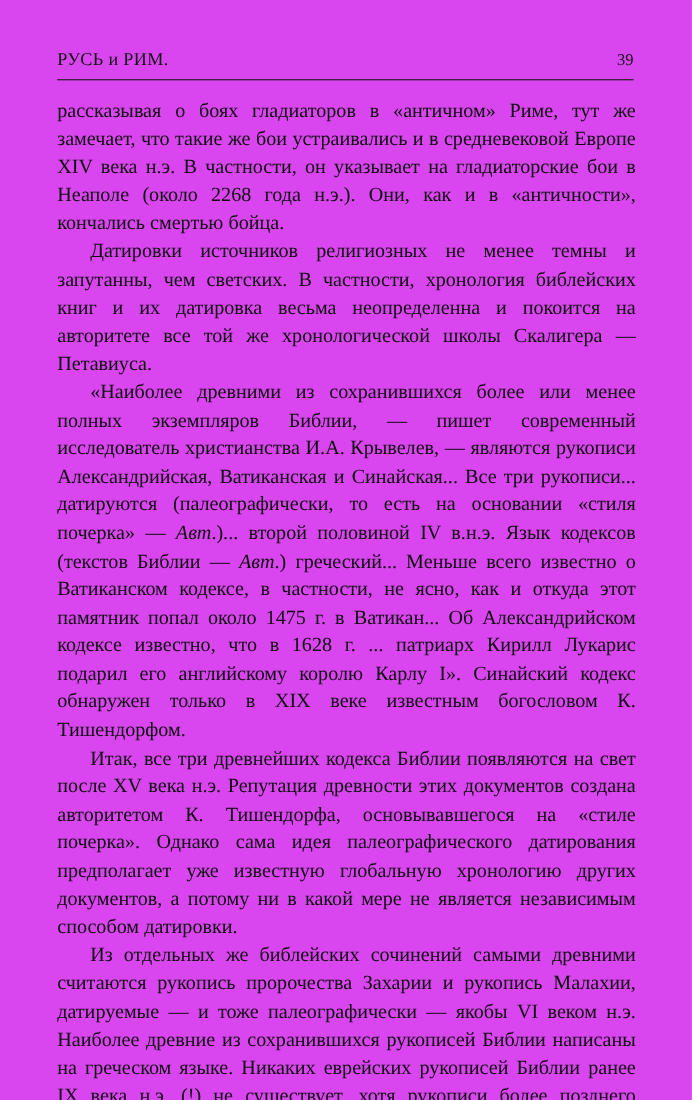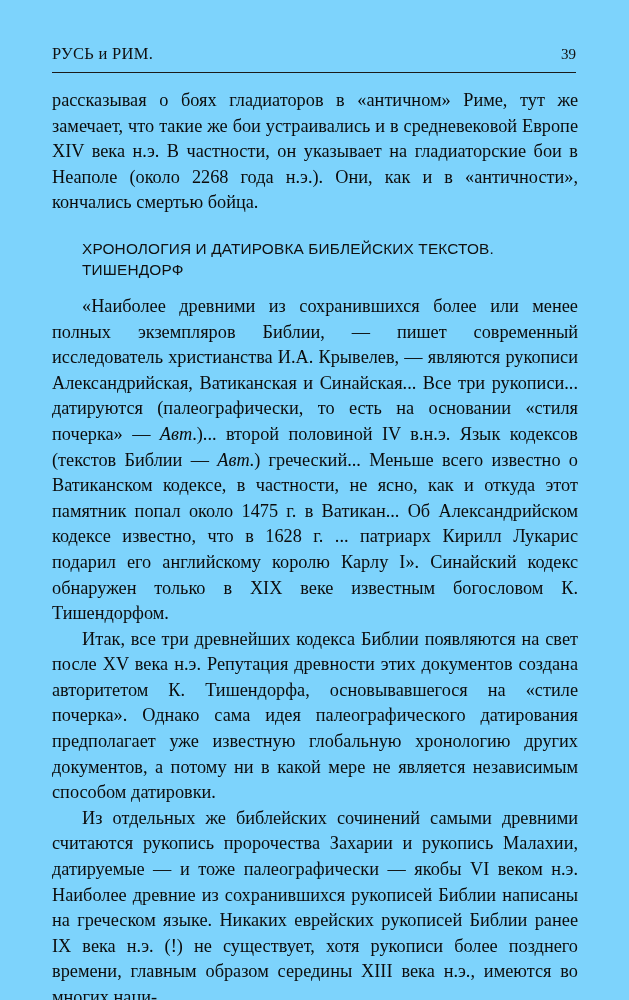--- a/index.html
+++ b/index.html
@@ -10,21 +10,21 @@
   }
   body {
     font-family: "Liberation Serif", "DejaVu Serif", serif;
     color: #0b0b0b;
   }
   .page {
     position: relative;
     width: 629px;
     height: 1000px;
     margin: 0 auto;
-    background: #7dd3fc;
+    background: #d946ef;
     overflow: hidden;
     box-sizing: border-box;
   }
 
   
   .running-head {
     position: absolute;
     left: 52px;
     top: 44px;
     width: 524px;
@@ -104,22 +104,22 @@
     <span class="rh-title">РУСЬ и РИМ.</span>
     <span class="rh-folio">39</span>
   </div>
 
   <div class="head-rule"></div>
 
   <div class="text-block">
 
     <p class="body-par no-indent">рассказывая о боях гладиаторов в «античном» Риме, тут же замечает, что такие же бои устраивались и в средневековой Европе XIV века н.э. В частности, он указывает на гладиаторские бои в Неаполе (около 2268 года н.э.). Они, как и в «античности», кончались смертью бойца.</p>
 
-    <h2 class="section-heading">ХРОНОЛОГИЯ И ДАТИРОВКА БИБЛЕЙСКИХ ТЕКСТОВ. ТИШЕНДОРФ</h2>
 
+    <p class="body-par">Датировки источников религиозных не менее темны и запутанны, чем светских. В частности, хронология библейских книг и их датировка весьма неопределенна и покоится на авторитете все той же хронологической школы Скалигера — Петавиуса.</p>
 
     <p class="body-par"><span>«Наиболее древними из сохранившихся более или менее полных экземпляров Библии, — пишет современный исследователь христианства И.А. Крывелев, — являются рукописи Александрийская, Ватиканская и Синайская... Все три рукописи... датируются (палеографически, то есть на основании «стиля почерка» — </span><em class="ed">Авт</em><span>.)... второй половиной IV в.н.э. Язык кодексов (текстов Библии — </span><em class="ed">Авт</em><span>.) греческий... Меньше всего известно о Ватиканском кодексе, в частности, не ясно, как и откуда этот памятник попал около 1475 г. в Ватикан... Об Александрийском кодексе известно, что в 1628 г. ... патриарх Кирилл Лукарис подарил его английскому королю Карлу I». Синайский кодекс обнаружен только в XIX веке известным богословом К. Тишендорфом.</span></p>
 
     <p class="body-par">Итак, все три древнейших кодекса Библии появляются на свет после XV века н.э. Репутация древности этих документов создана авторитетом К. Тишендорфа, основывавшегося на «стиле почерка». Однако сама идея палеографического датирования предполагает уже известную глобальную хронологию других документов, а потому ни в какой мере не является независимым способом датировки.</p>
 
     <p class="body-par">Из отдельных же библейских сочинений самыми древними считаются рукопись пророчества Захарии и рукопись Малахии, датируемые — и тоже палеографически — якобы VI веком н.э. Наиболее древние из сохранившихся рукописей Библии написаны на греческом языке. Никаких еврейских рукописей Библии ранее IX века н.э. (!) не существует, хотя рукописи более позднего времени, главным образом середины XIII века н.э., имеются во многих наци-</p>
 
   </div>
 
 </div>

